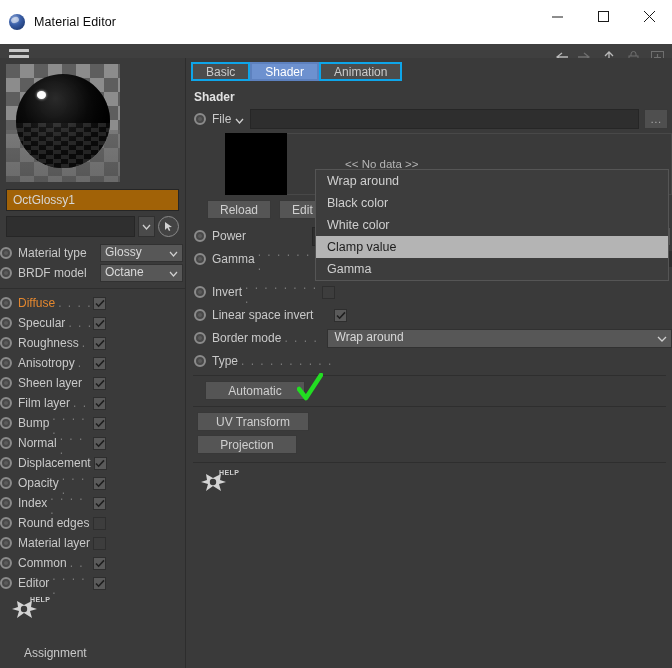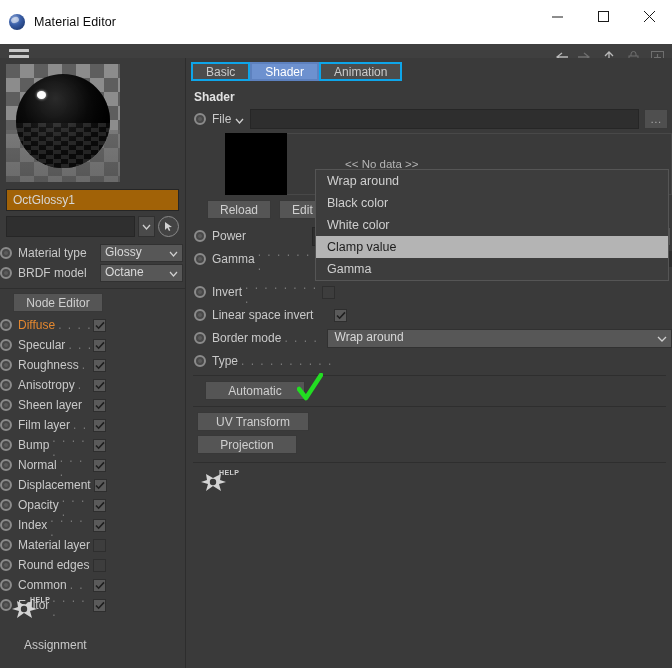--- a/index.html
+++ b/index.html
@@ -309,23 +309,20 @@
             <svg width="9" height="6" viewBox="0 0 9 6">
                 <path d="M1 1 L4.5 5 L8 1" fill="none" stroke="currentColor" stroke-width="1.2"></path>
               </svg>
           </span>
         </div>
       </div>
     </div>
 
     <div class="hr" style="margin:5px 0 4px 0;"></div>
 
-    <div style="margin-left:13px;">
-      <div class="btn" style="width:90px;">Node Editor</div>
-    </div>
 
     <div id="channel-list" style="margin-top:3px;">
         <div class="row">
           <div class="radio"></div>
           <div class="lbl accent">Diffuse</div>
           <div class="dots" style="flex: 1 1 0%;">. . . .</div>
           <div class="chk" style="margin-right: 79px;">
             <svg width="10" height="9" viewBox="0 0 10 9">
               <path d="M1 4.5 L3.6 7.2 L9 1.4" fill="none" stroke="#1e1e1e" stroke-width="1.6"></path>
             </svg>
@@ -426,27 +423,27 @@
           <div class="lbl">Index</div>
           <div class="dots" style="flex: 1 1 0%;">. . . . .</div>
           <div class="chk" style="margin-right: 79px;">
             <svg width="10" height="9" viewBox="0 0 10 9">
               <path d="M1 4.5 L3.6 7.2 L9 1.4" fill="none" stroke="#1e1e1e" stroke-width="1.6"></path>
             </svg>
           </div>
         </div>
         <div class="row">
           <div class="radio"></div>
-          <div class="lbl">Material layer</div>
+          <div class="lbl">Round edges</div>
           <div class="dots" style="flex: 1 1 0%;"></div>
           <div class="chk off" style="margin-right: 79px;"></div>
         </div>
         <div class="row">
           <div class="radio"></div>
-          <div class="lbl">Round edges</div>
+          <div class="lbl">Material layer</div>
           <div class="dots" style="flex: 1 1 0%;"></div>
           <div class="chk off" style="margin-right: 79px;"></div>
         </div>
         <div class="row">
           <div class="radio"></div>
           <div class="lbl">Common</div>
           <div class="dots" style="flex: 1 1 0%;">. .</div>
           <div class="chk" style="margin-right: 79px;">
             <svg width="10" height="9" viewBox="0 0 10 9">
               <path d="M1 4.5 L3.6 7.2 L9 1.4" fill="none" stroke="#1e1e1e" stroke-width="1.6"></path>
@@ -470,21 +467,21 @@
         <div class="helptx">HELP</div>
         <svg width="32" height="26" viewBox="0 0 32 26">
           <g fill="#d4d4d4">
             <path d="M16 9 L24 5 L23 11 L29 13 L22 15 L24 22 L16 17 L9 22 L11 15 L4 13 L10 11 L9 5 Z"></path>
             <circle cx="16" cy="13" r="3.2" fill="#3a3a3a"></circle>
           </g>
         </svg>
       </div>
     </div>
 
-    <div style="position:absolute; left:24px; bottom:16px;" class="lbl">Assignment</div>
+    <div style="position:absolute; left:24px; bottom:8px;" class="lbl">Assignment</div>
   </div>
 
   <div class="right-pane">
 
     <div class="tabs" id="tab-list">
         <div class="tab">Basic</div>
         <div class="tab active">Shader</div>
         <div class="tab">Animation</div>
       </div>
 

